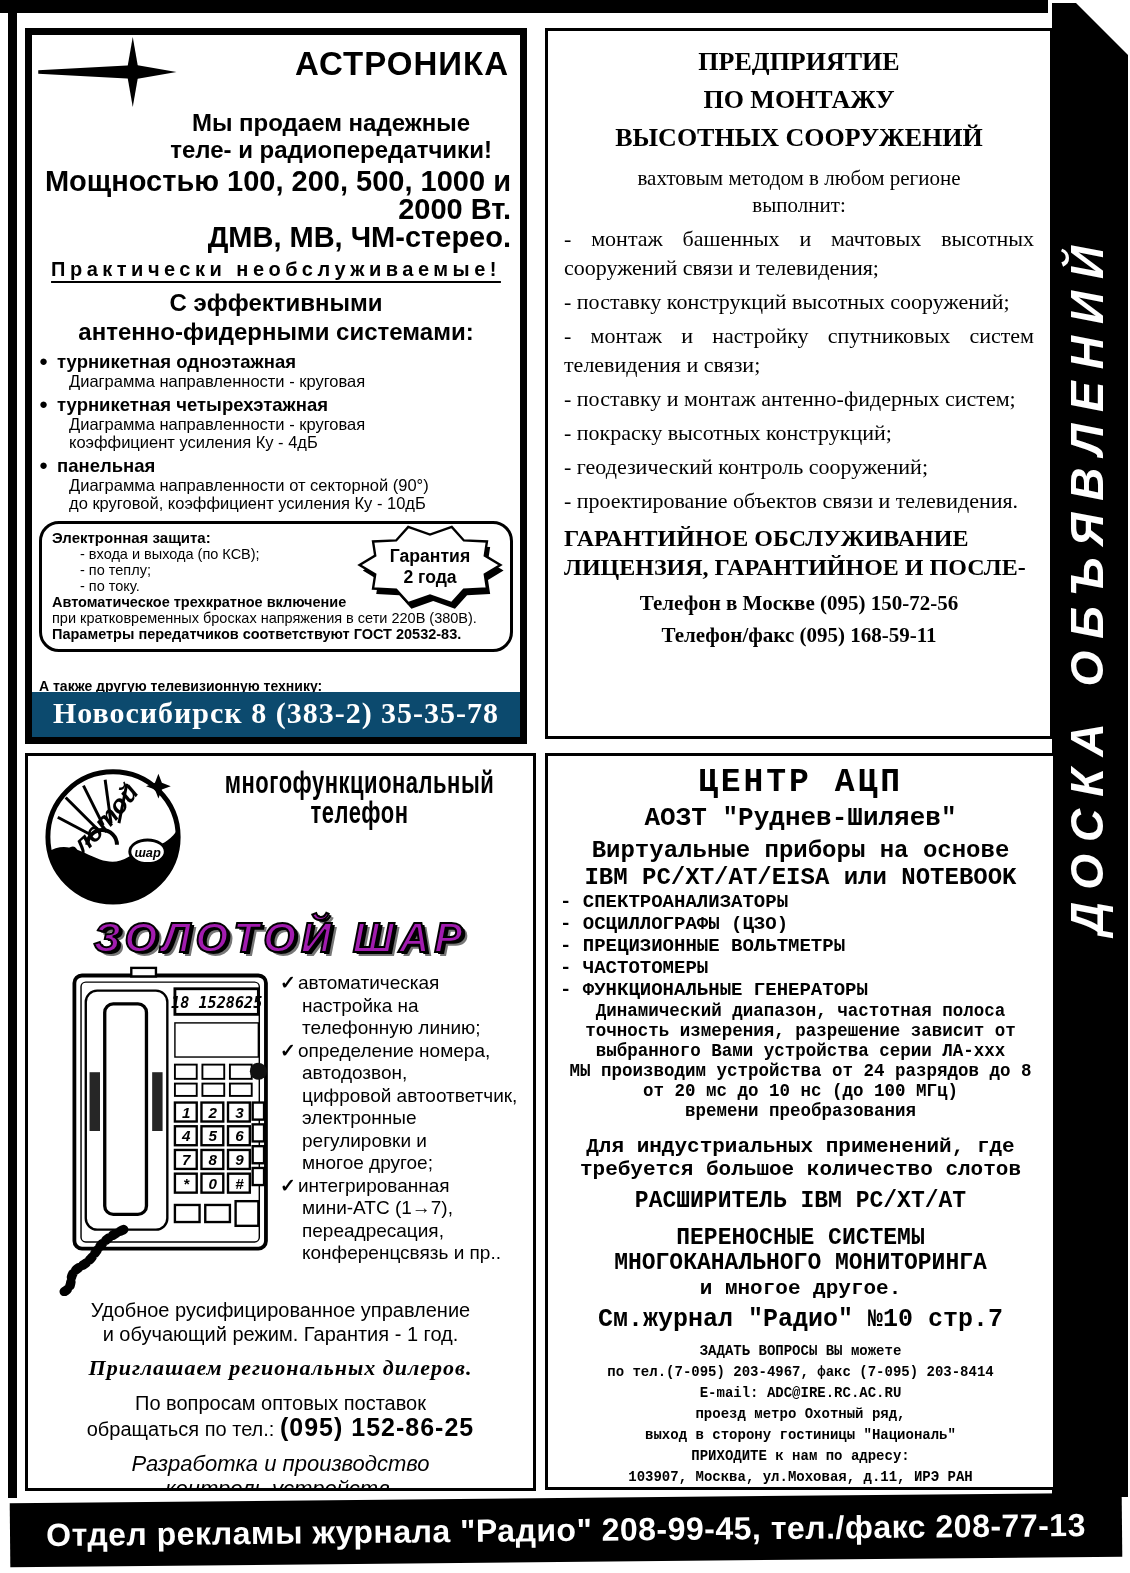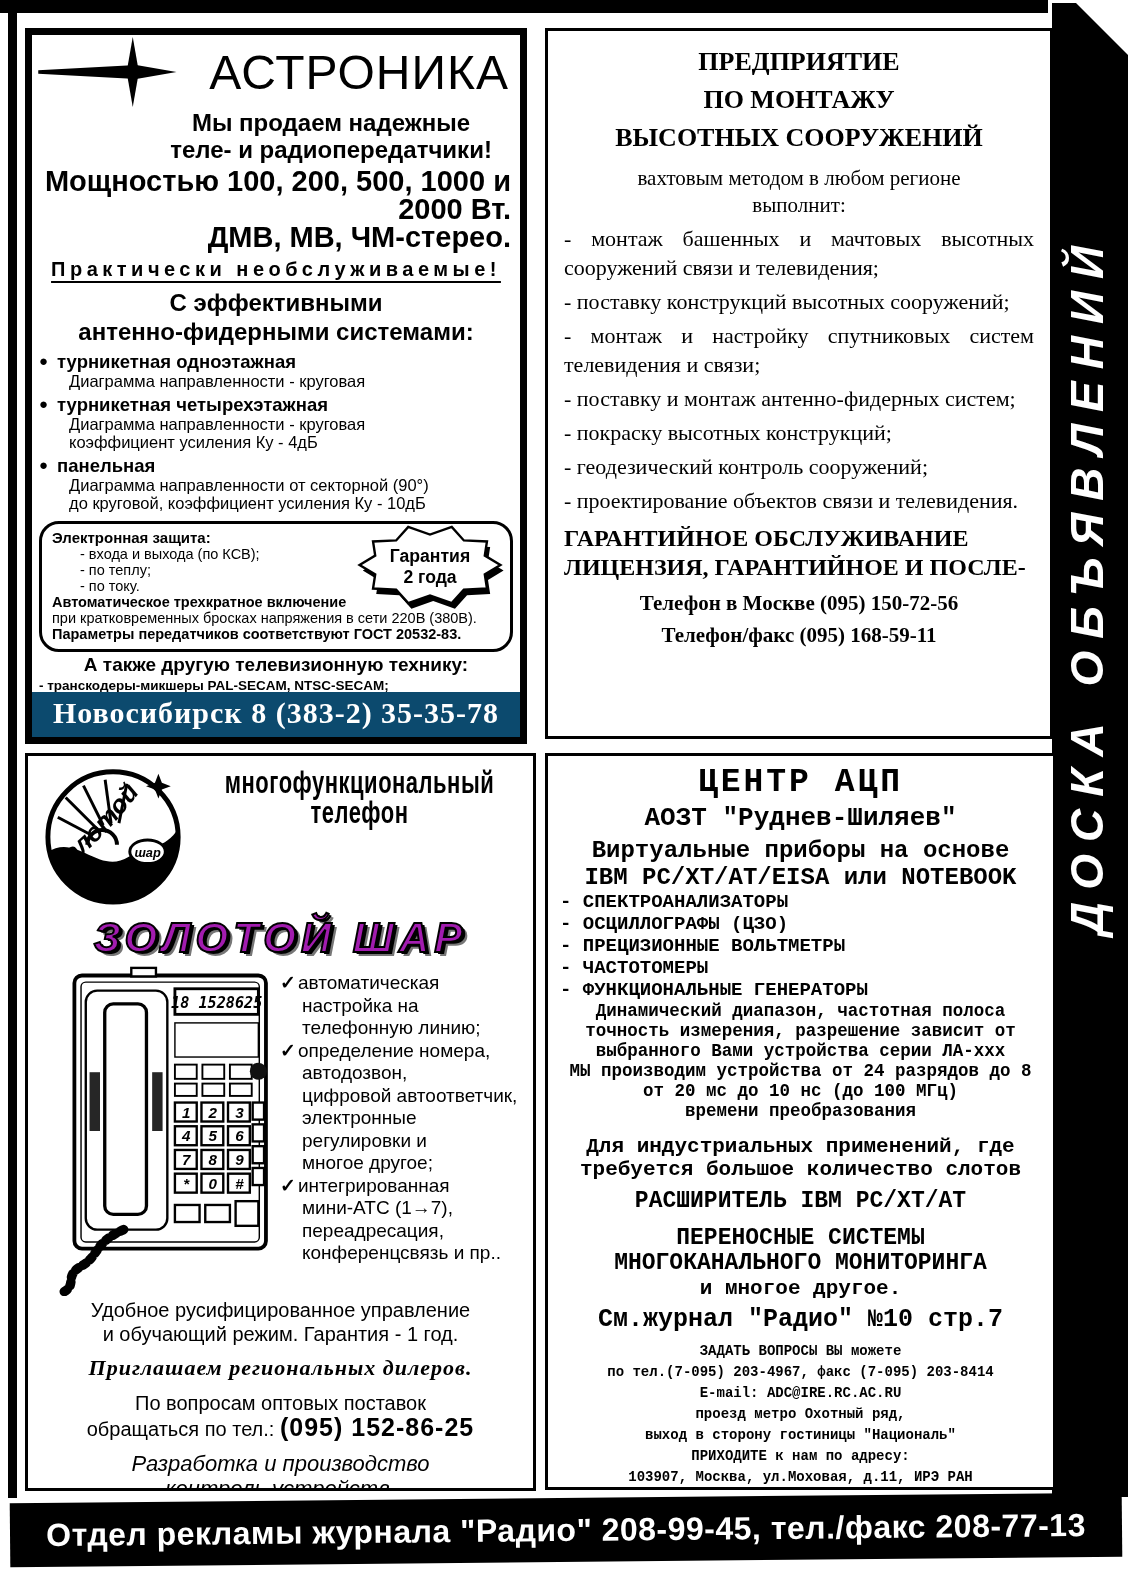--- a/index.html
+++ b/index.html
@@ -18,39 +18,39 @@
   .footer-bar div{color:#fff;font-weight:700;font-size:32px;letter-spacing:0.5px;}
   
   .adbox{position:absolute;background:#fff;box-sizing:border-box;overflow:hidden;}
   .ad1{left:25px;top:28px;width:502px;height:716px;border:7px solid #000;padding:0 7px;}
   .ad2{left:545px;top:28px;width:508px;height:711px;border:3px solid #000;padding:12px 16px 0;
        font-family:"Liberation Serif",serif;}
   .ad3{left:25px;top:753px;width:511px;height:738px;border:3px solid #000;padding:4px 8px 0;}
   .ad4{left:545px;top:753px;width:511px;height:737px;border:3px solid #000;padding:8px 12px 0;font-family:Liberation Mono, monospace;}
   
   .a1-header{position:relative;height:72px;}
-  .a1-title{position:absolute;right:4px;top:10px;font-size:48px;font-weight:400;letter-spacing:1px;}
+  .a1-title{position:absolute;right:4px;top:10px;font-size:33px;font-weight:700;letter-spacing:1px;}
   .a1-star{position:absolute;left:-7px;top:2px;}
   .a1-taglines{margin-top:2px;padding-left:110px;text-align:center;font-weight:800;font-size:24px;line-height:27px;}
   .a1-power{margin-top:4px;text-align:right;padding-right:2px;font-weight:800;font-size:29px;line-height:28px;}
   .a1-maint{margin-top:7px;text-align:center;font-weight:800;font-size:20px;letter-spacing:4.5px;
     text-decoration:underline;text-decoration-thickness:2px;text-underline-offset:5px;white-space:nowrap;}
   .a1-systems{margin-top:7px;text-align:center;font-weight:800;font-size:24px;line-height:29px;}
   .a1-features{margin-top:5px;}
   .feat{margin-top:4px;}
   .feat-title{font-size:18.5px;font-weight:800;line-height:20px;}
   .blt{font-size:15px;margin-right:9px;vertical-align:2px;}
   .feat-line{font-size:16.5px;line-height:18px;padding-left:30px;}
   .prot-box{margin-top:9px;border:3.5px solid #000;border-radius:20px;padding:6px 10px 7px;
     position:relative;font-size:14.5px;line-height:16px;}
   .pb-title{font-weight:800;font-size:15px;}
   .pb-item{padding-left:28px;}
   .pb-bold{font-weight:800;}
   .burst{position:absolute;right:4px;top:-4px;}
-  .a1-other-title{margin-top:2px;text-align:center;font-weight:800;font-size:19px;}
+  .a1-other-title{margin-top:26px;font-weight:800;font-size:14px;}
   .a1-other{margin-top:3px;font-weight:700;font-size:13.5px;line-height:14.6px;}
   .a1-bar{position:absolute;left:0;right:0;bottom:0;background:#0c4a6e;color:#fff;text-align:center;
     font-family:"Liberation Serif",serif;font-weight:700;font-size:30px;padding:4px 0 7px;letter-spacing:1px;}
   
   .v-title{text-align:center;font-weight:700;font-size:26px;line-height:38px;}
   .v-sub{margin-top:8px;text-align:center;font-size:21px;line-height:27px;}
   .v-item{margin:5px 0 0;font-size:22px;line-height:29px;text-align:justify;}
   .v-license{margin-top:9px;font-weight:700;font-size:24px;line-height:29px;text-align:justify;}
   .v-phone{margin-top:2px;text-align:center;font-weight:700;font-size:21px;line-height:30px;}
   .v-phones{margin-top:6px;}

